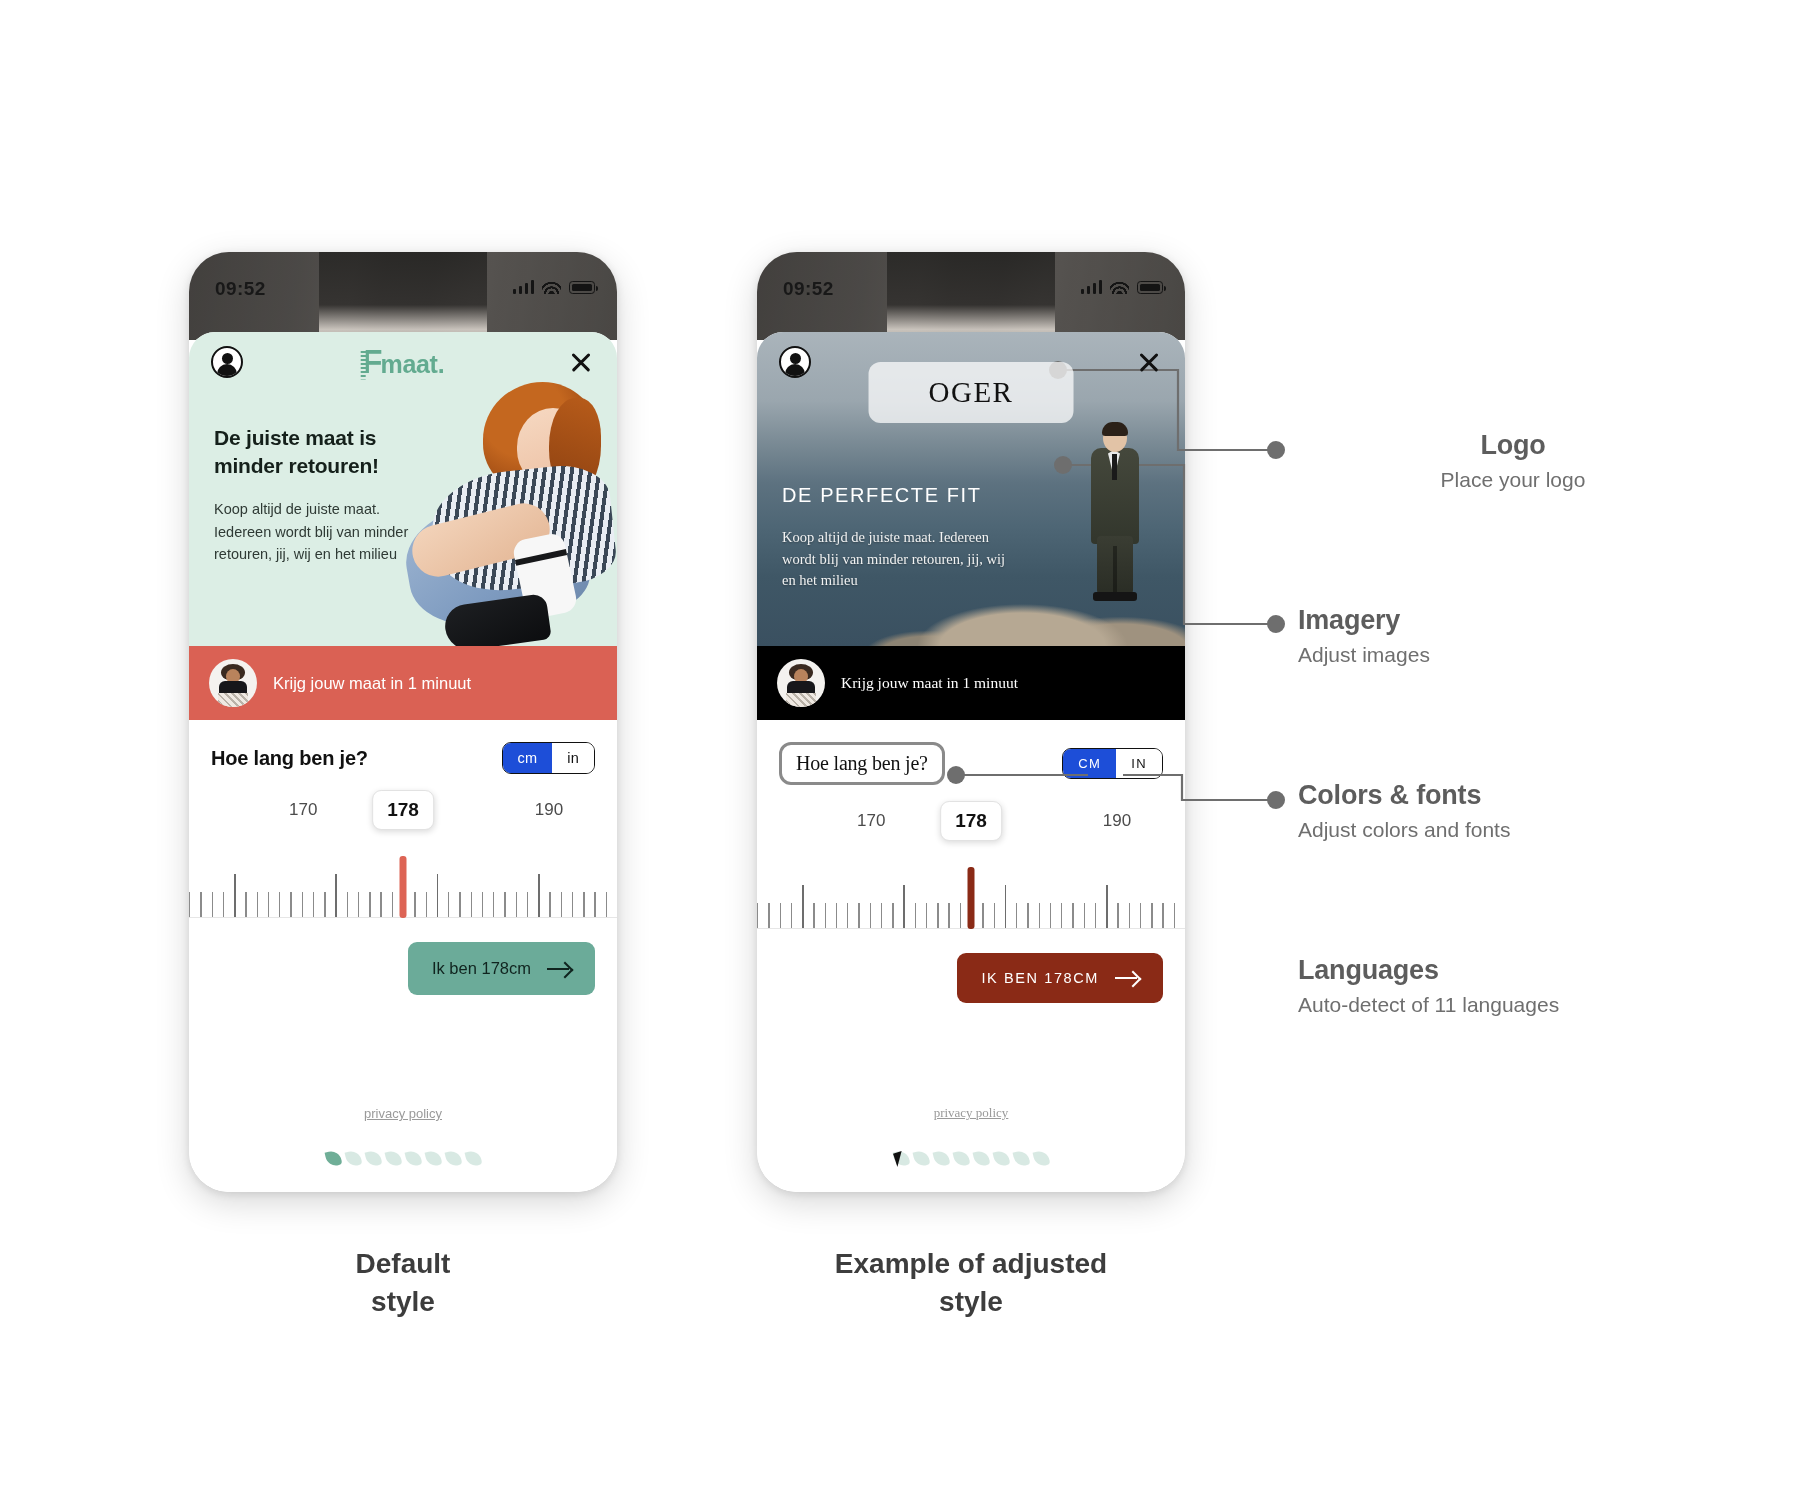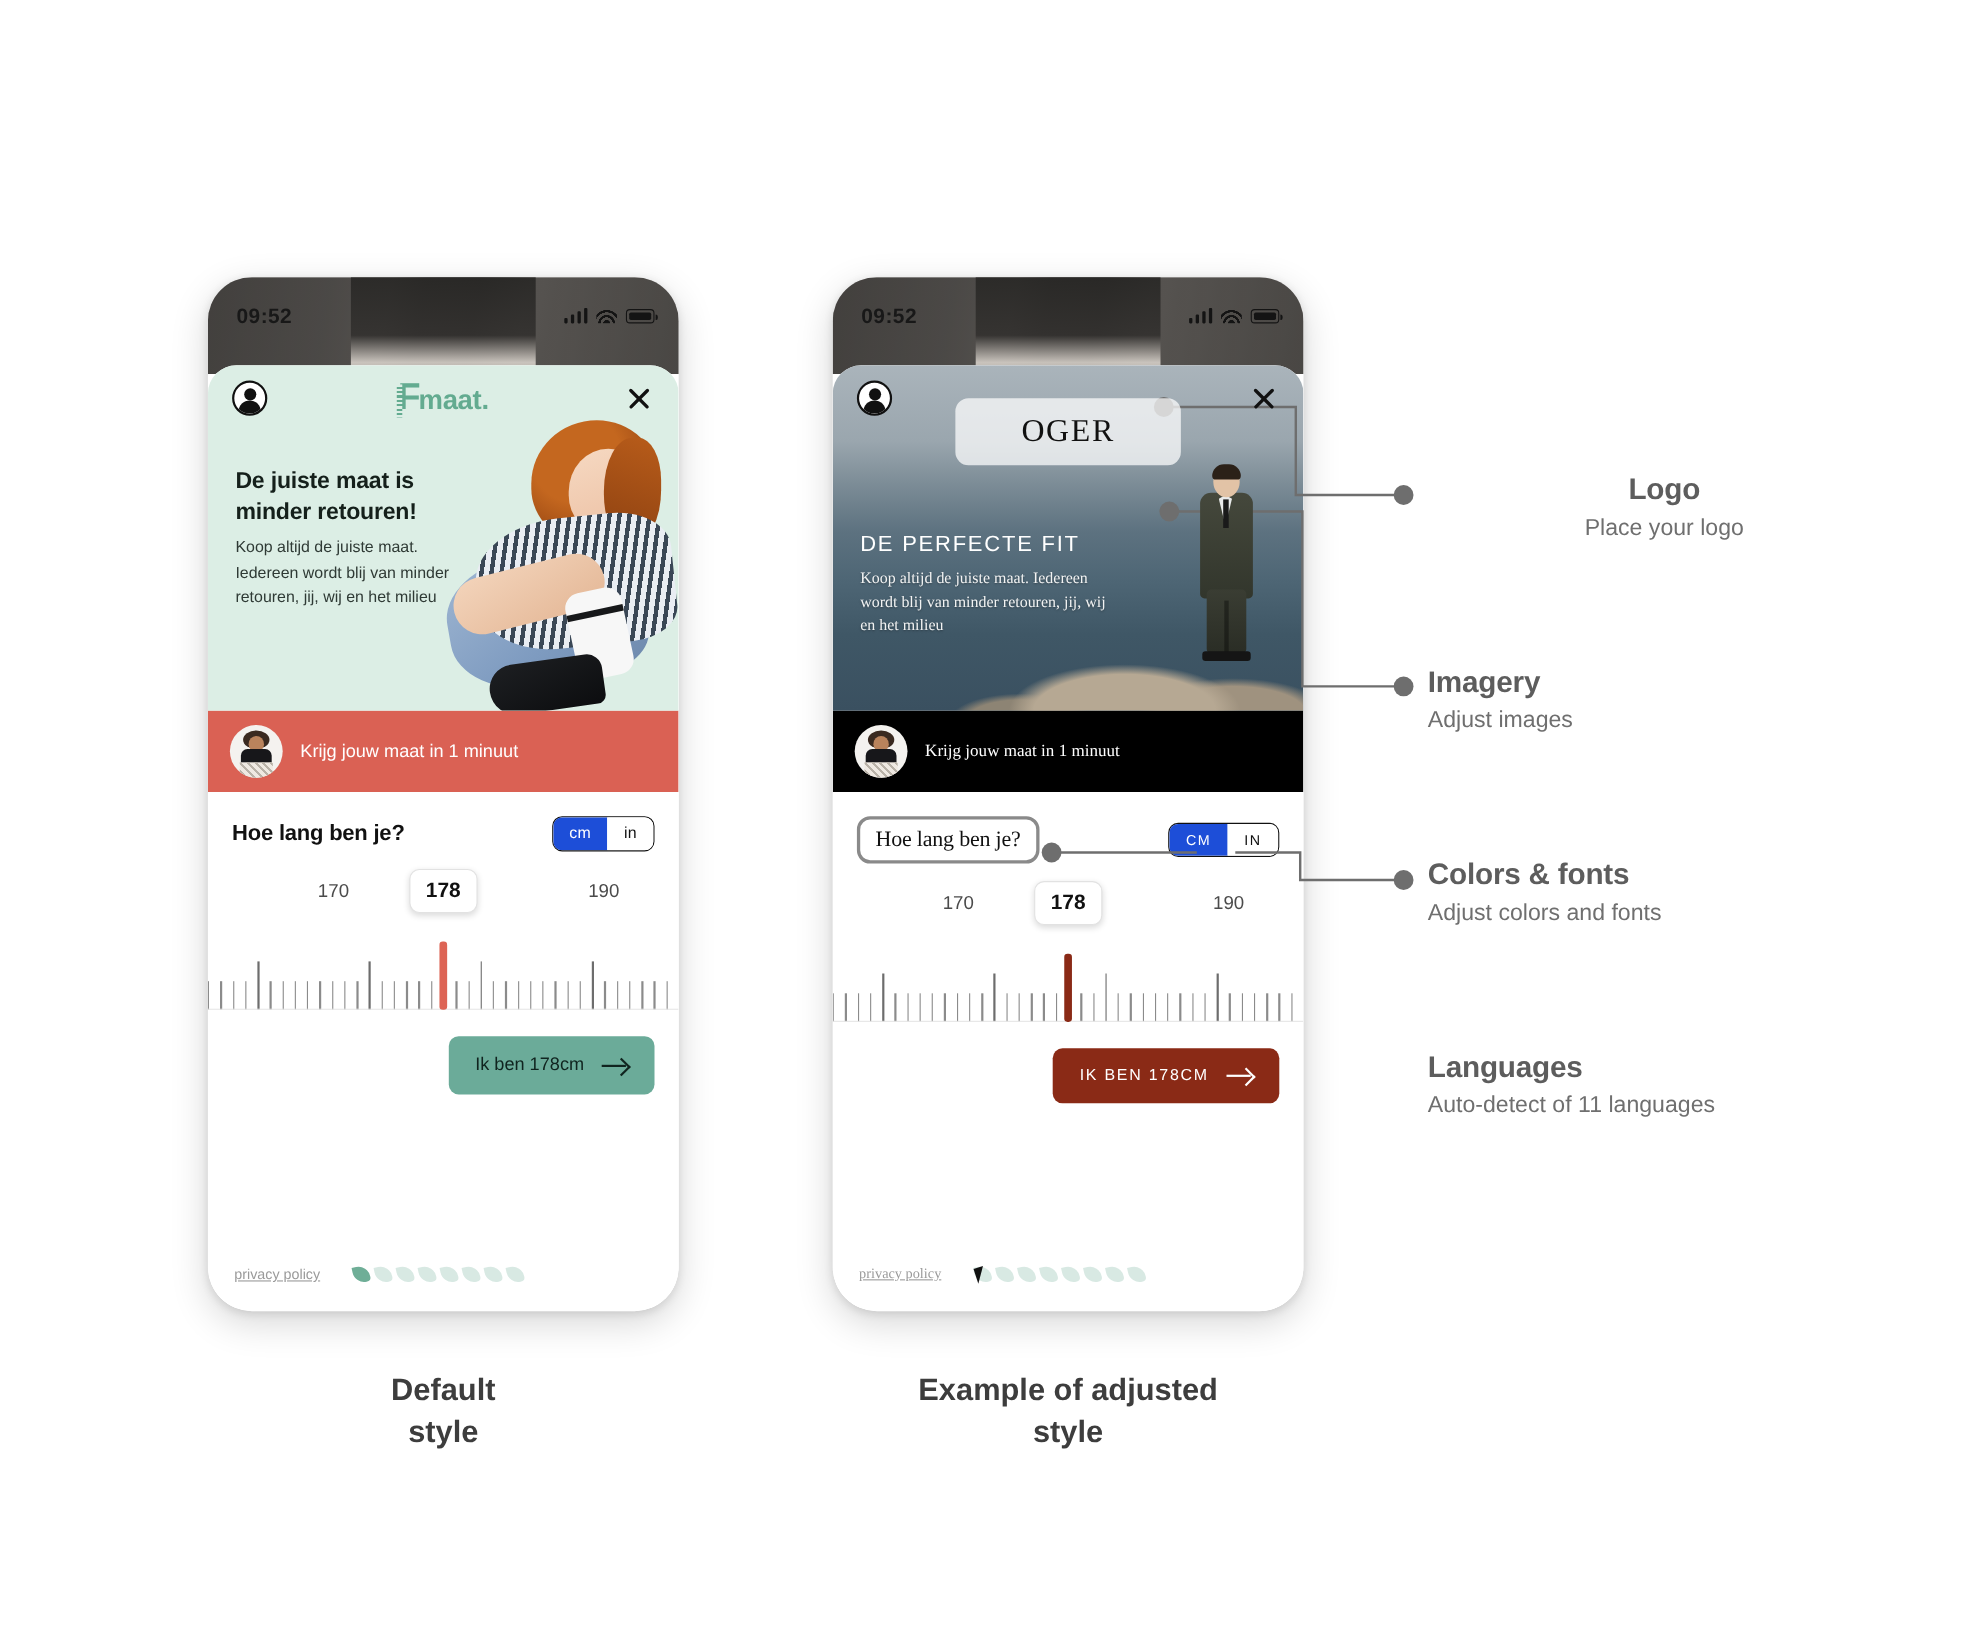--- a/index.html
+++ b/index.html
@@ -129,21 +129,21 @@
 
   .hero-copy { position:absolute; left:25px; top:92px; width:210px; z-index:5; }
   .hero-copy.custom{ top:150px; width:230px; }
   .h-title {
     font-size:21px; font-weight:700; color:#15201b; line-height:1.32; letter-spacing:-.2px;
   }
   .h-title.custom{
     font-size:20px; font-weight:400; color:#fff; letter-spacing:1.6px;
     font-family:"Liberation Sans", sans-serif;
   }
-  .h-sub { margin-top:8px; font-size:14.5px; line-height:1.55; color:#2f3a35; }
+  .h-sub { margin-top:19px; font-size:14.5px; line-height:1.55; color:#2f3a35; }
   .h-sub.custom{
     font-family:"Liberation Serif", serif; color:#f2f3f3; font-size:14.5px; line-height:1.48;
     text-shadow:0 1px 2px rgba(0,0,0,.35);
   }
 
   
   .model-default{
     position:absolute; right:0; bottom:0; width:216px; height:272px; overflow:hidden; z-index:4;
   }
   .md-hair{
@@ -264,21 +264,21 @@
   }
   .cta.default{ background:#6bab99; color:#10241f; font-weight:500; }
   .cta.custom { background:#8a2a16; color:#fff; letter-spacing:1.6px; font-size:14.5px; }
   .arrow{ width:24px;height:12px; position:relative; flex:0 0 auto;}
   .arrow::before{content:"";position:absolute;left:0;top:5px;width:22px;height:2px;background:currentColor;}
   .arrow::after{content:"";position:absolute;right:0;top:1px;width:10px;height:10px;border-top:2px solid currentColor;border-right:2px solid currentColor;transform:rotate(45deg);}
 
   
   .foot{
     position:absolute; left:0; right:0; bottom:26px; padding:0 24px;
-    display:flex; align-items:center; gap:30px;
+    display:flex; align-items:center; gap:30px;flex-direction:column;
   }
   .privacy{ font-size:13px; color:#9a9a9a; text-decoration:underline; }
   .privacy.custom{ font-family:"Liberation Serif", serif; }
   .leaves{ display:flex; gap:5px; align-items:center; }
   .leaf{
     width:15px;height:15px; border-radius:0 72% 24% 72%;
     transform:rotate(-12deg);
   }
   .cursor{
     position:absolute; width:0;height:0;

